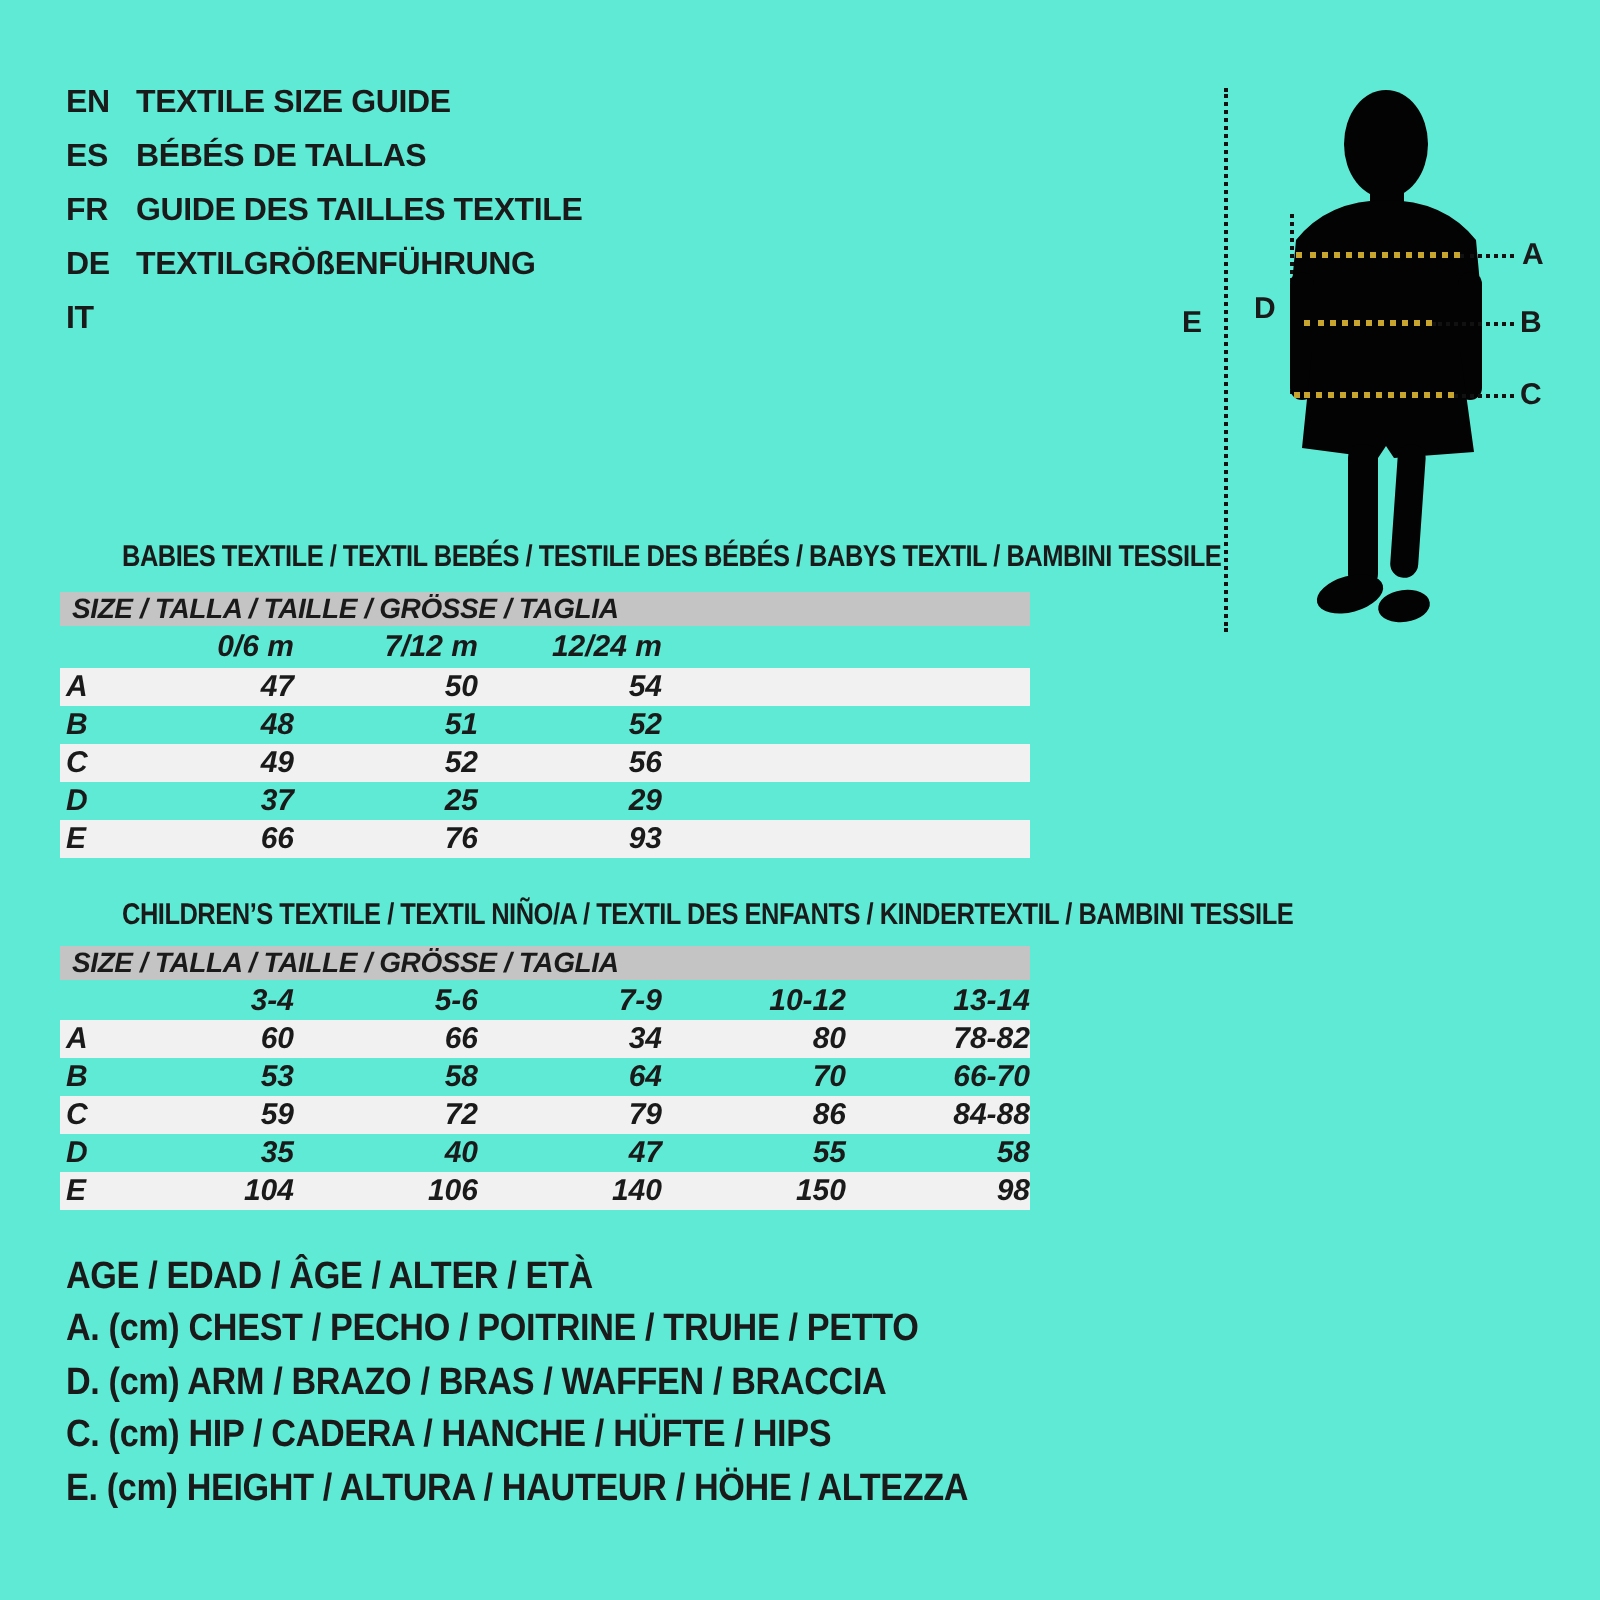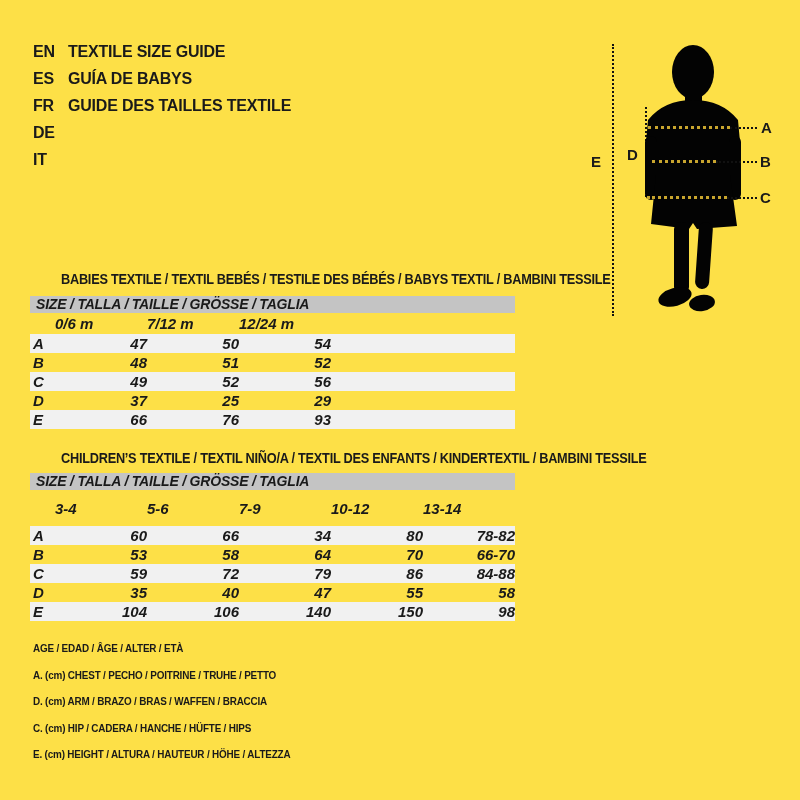--- a/index.html
+++ b/index.html
@@ -1,17 +1,17 @@
 <!DOCTYPE html>
 <html><head>
 <meta charset="utf-8">
 <style>
   html,body{margin:0;padding:0;background:#ffffff;}
   body{width:800px;height:800px;font-family:"Liberation Sans",sans-serif;color:#1a1a1a;}
-  .canvas{position:relative;width:800px;height:800px;background:#fde047;overflow:hidden;}
+  .canvas{position:relative;width:800px;height:800px;background:#5eead4;overflow:hidden;}
 
   
   .lang-list{position:absolute;left:33px;top:38px;}
   .lang-row{display:flex;height:27px;align-items:center;font-size:16px;font-weight:700;letter-spacing:-0.2px;}
   .lang-code{width:35px;}
   .lang-label{white-space:nowrap;}
 
   
   .vline{position:absolute;width:0;border-left:2px dotted #111;}
   .vlabel{position:absolute;font-size:15px;font-weight:700;}
@@ -23,50 +23,51 @@
   
   .section-title{position:absolute;left:30px;font-size:15px;font-weight:700;letter-spacing:-0.3px;white-space:nowrap;padding-left:31px;}
   .fit{display:inline-block;transform:scaleX(0.85);transform-origin:0 50%;white-space:nowrap;}
   .fit90{display:inline-block;transform:scaleX(0.9);transform-origin:0 50%;white-space:nowrap;}
 
   
   .table-block{position:absolute;left:30px;width:485px;font-style:italic;}
   .size-bar{height:17px;background:#C4C4C4;font-size:14px;font-weight:700;line-height:17px;padding-left:6px;letter-spacing:-0.2px;box-sizing:border-box;}
   .col-head{display:flex;height:21px;align-items:center;font-size:15px;font-weight:700;}
   .rspacer{width:25px;flex:none;}
-  .col{width:92px;flex:none;text-align:left;}
+  .col{width:92px;flex:none;text-align:right;}
   .trow{display:flex;height:19px;align-items:center;font-size:15px;font-weight:700;}
   .trow.striped{background:#F1F1F1;}
   .rlabel{width:25px;flex:none;padding-left:3px;box-sizing:border-box;}
   .cell{width:92px;flex:none;text-align:right;}
 
   
   .legend{position:absolute;left:33px;top:628px;}
-  .legend-line{height:26.4px;display:flex;align-items:flex-end;font-size:11px;font-weight:700;letter-spacing:-0.2px;white-space:nowrap;}
+  .legend-line{height:26.4px;display:flex;align-items:flex-start;font-size:19px;font-weight:700;letter-spacing:-0.2px;white-space:nowrap;}
 </style>
 </head>
 <body>
 
 <div class="canvas">
 
   <div class="lang-list">
     <div class="lang-row">
       <span class="lang-code">EN</span>
       <span class="lang-label">TEXTILE SIZE GUIDE</span>
     </div>
     <div class="lang-row">
       <span class="lang-code">ES</span>
-      <span class="lang-label">GUÍA DE BABYS</span>
+      <span class="lang-label">BÉBÉS DE TALLAS</span>
     </div>
     <div class="lang-row">
       <span class="lang-code">FR</span>
       <span class="lang-label">GUIDE DES TAILLES TEXTILE</span>
     </div>
     <div class="lang-row">
       <span class="lang-code">DE</span>
+      <span class="lang-label">TEXTILGRÖßENFÜHRUNG</span>
     </div>
     <div class="lang-row">
       <span class="lang-code">IT</span>
     </div>
   </div>
 
   <span class="vlabel" style="left:591px;top:153px;">E</span>
   <div class="vline" style="left:612px;top:44px;height:272px;"></div>
   <span class="vlabel" style="left:627px;top:146px;">D</span>
   <div class="vline" style="left:645px;top:107px;height:90px;"></div>
@@ -141,21 +142,21 @@
       <span class="cell">93</span>
     </div>
   </div>
 
   <div class="section-title" style="top:449px;text-align:right;">
     <span class="fit">CHILDREN’S TEXTILE / TEXTIL NIÑO/A / TEXTIL DES ENFANTS / KINDERTEXTIL / BAMBINI TESSILE</span>
   </div>
 
   <div class="table-block" style="top:473px;">
     <div class="size-bar">SIZE / TALLA / TAILLE / GRÖSSE / TAGLIA</div>
-    <div class="col-head" style="height:36px;">
+    <div class="col-head" style="height:20px;">
       <span class="rspacer"></span>
       <span class="col">3-4</span>
       <span class="col">5-6</span>
       <span class="col">7-9</span>
       <span class="col">10-12</span>
       <span class="col">13-14</span>
     </div>
     <div class="trow striped">
       <span class="rlabel">A</span>
       <span class="cell">60</span>

